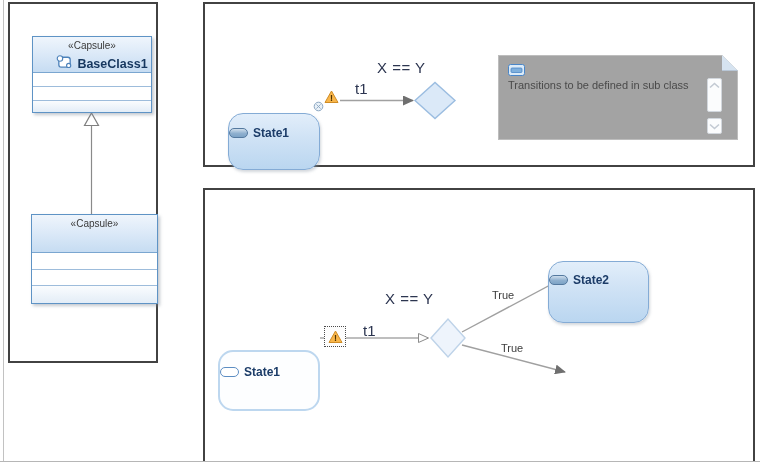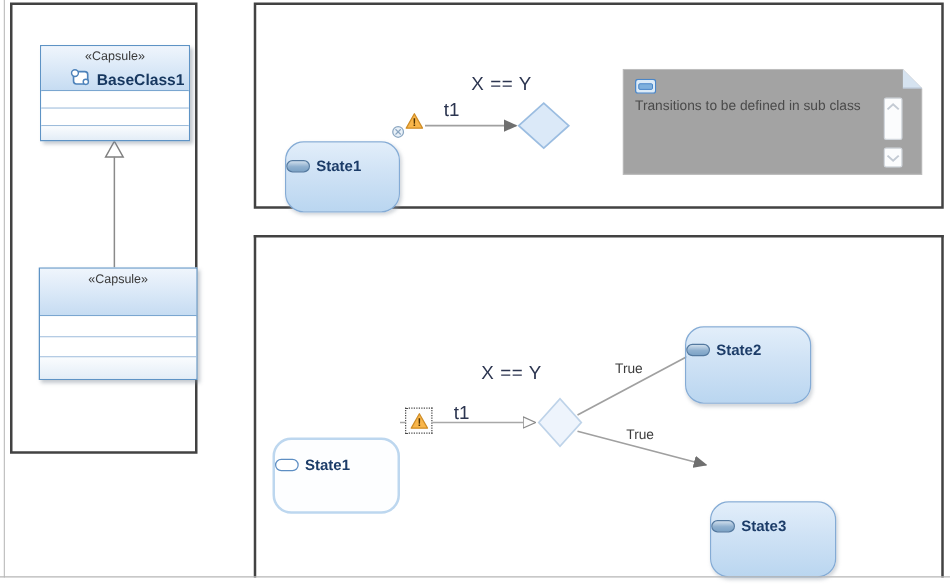--- a/index.html
+++ b/index.html
@@ -187,20 +187,16 @@
     <div class="edge-label" style="left:158px; top:132px;">t1</div>
     <div class="edge-label guard-label" style="left:180px; top:100px;">X == Y</div>
     <div class="branch-label" style="left:287px; top:99px;">True</div>
     <div class="branch-label" style="left:296px; top:152px;">True</div>
 
     <div class="state" style="left:343px; top:31px; width:101px; height:62px; padding-top:12px;">
       <span class="pill"></span>
       <span class="state-label">State2</span>
     </div>
 
-    <div class="state" style="left:363px; top:171px; width:101px; height:61px; padding-top:13px;">
-      <span class="pill"></span>
-      <span class="state-label">State3</span>
-    </div>
   </div>
 
   <div class="hairline-bottom"></div>
 </div>
 
 </body></html>

